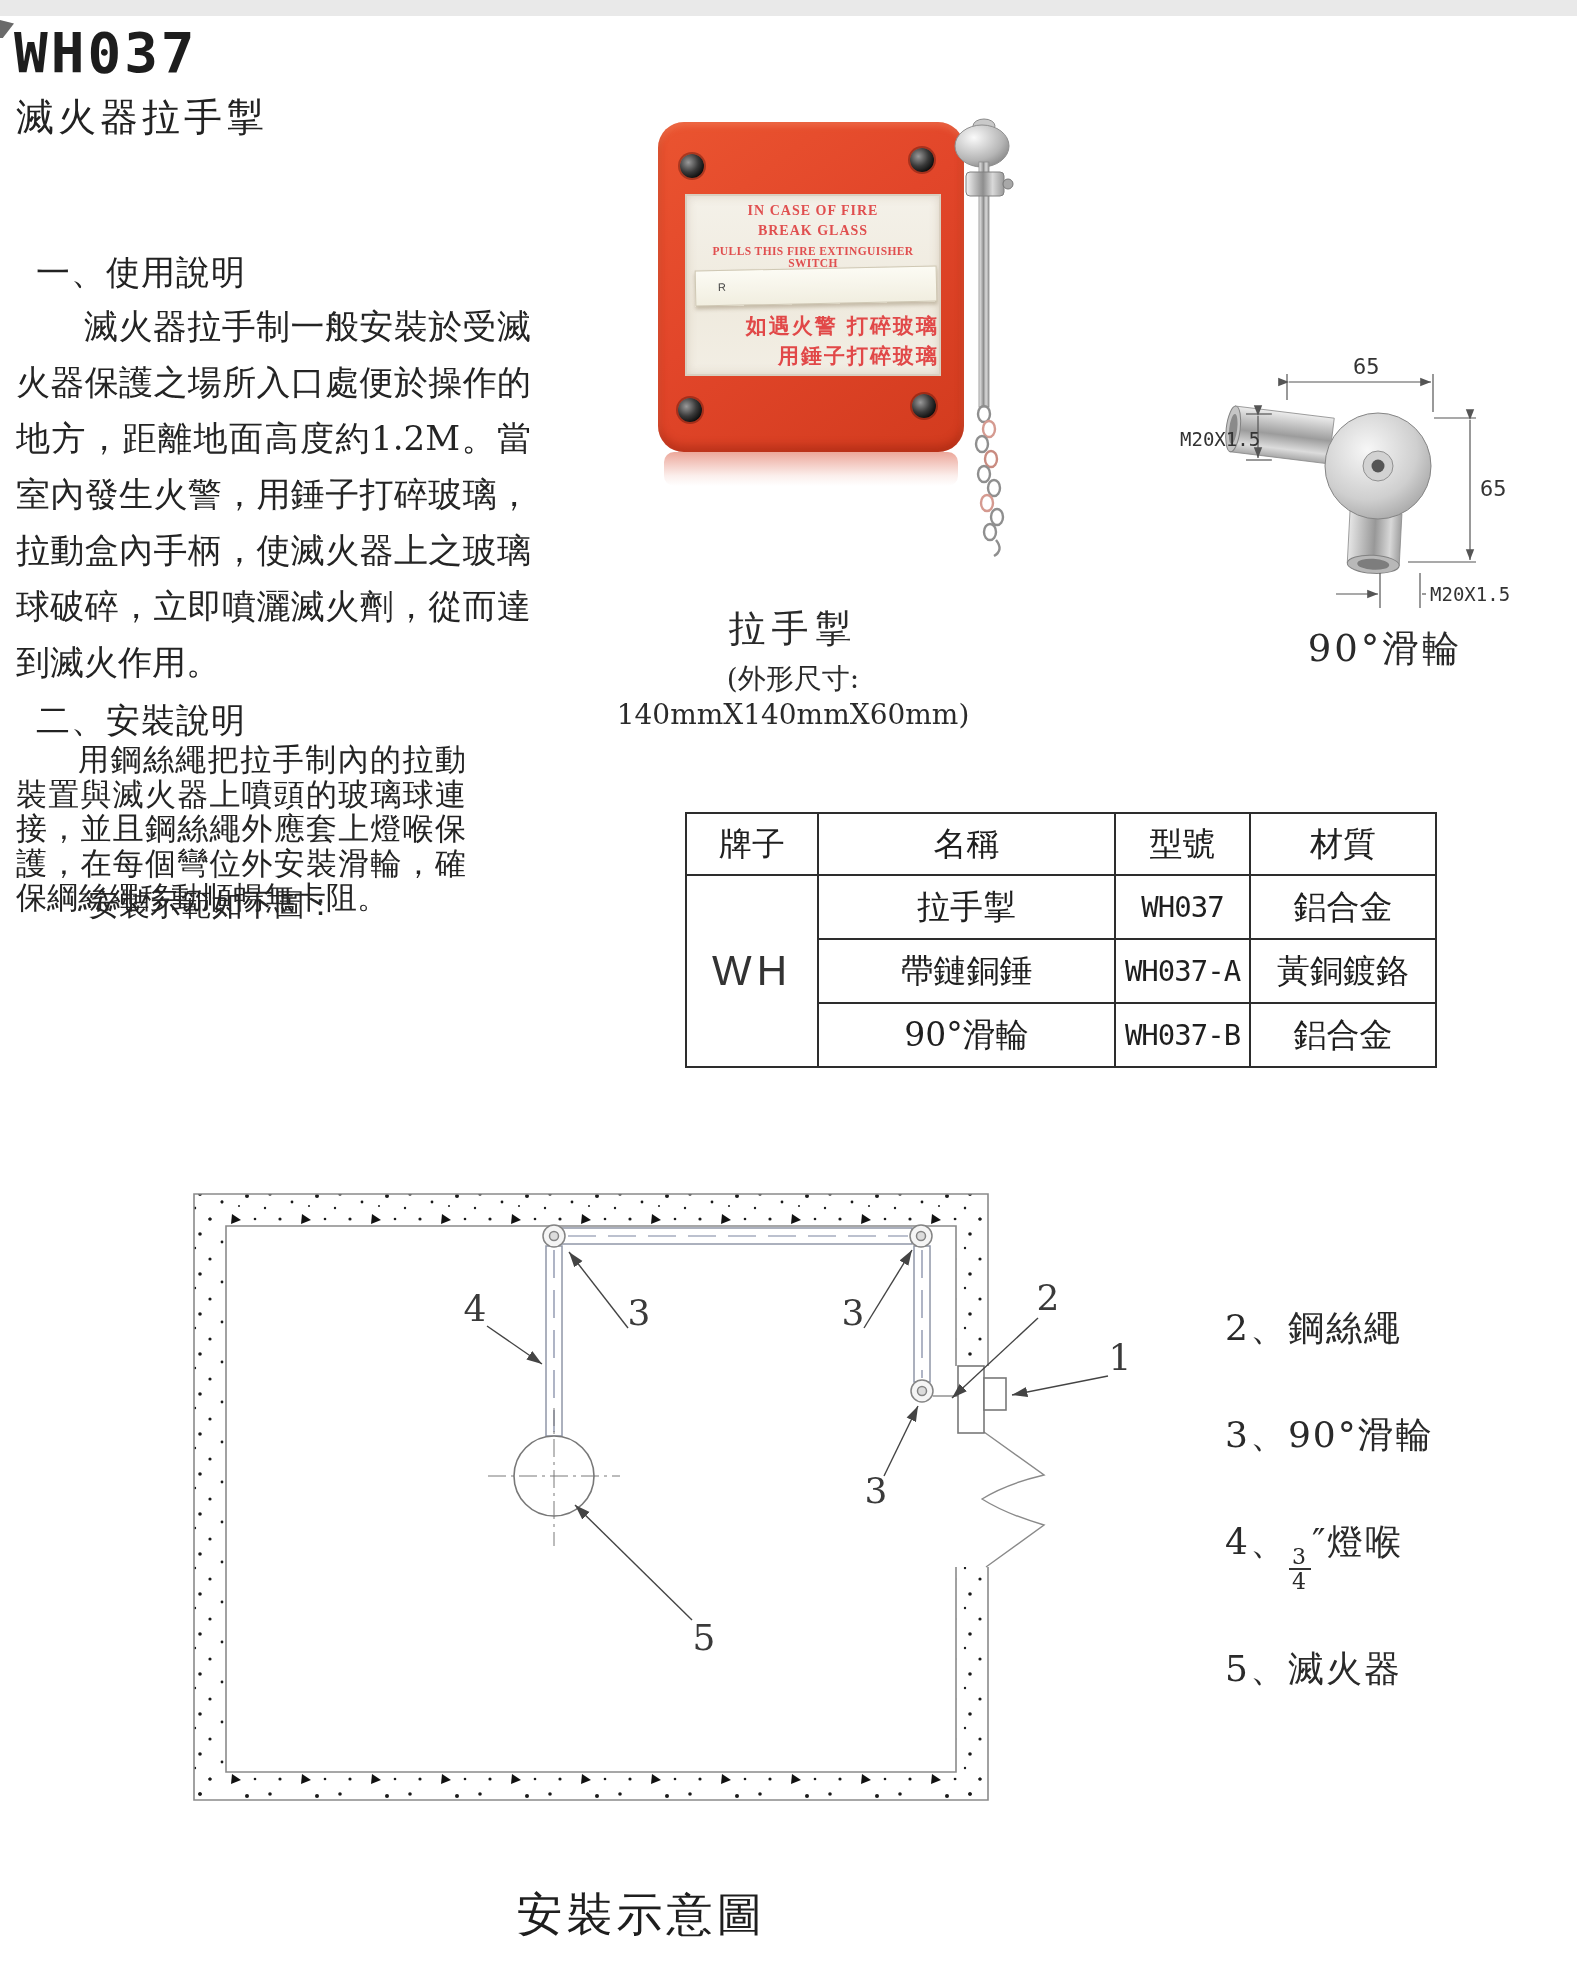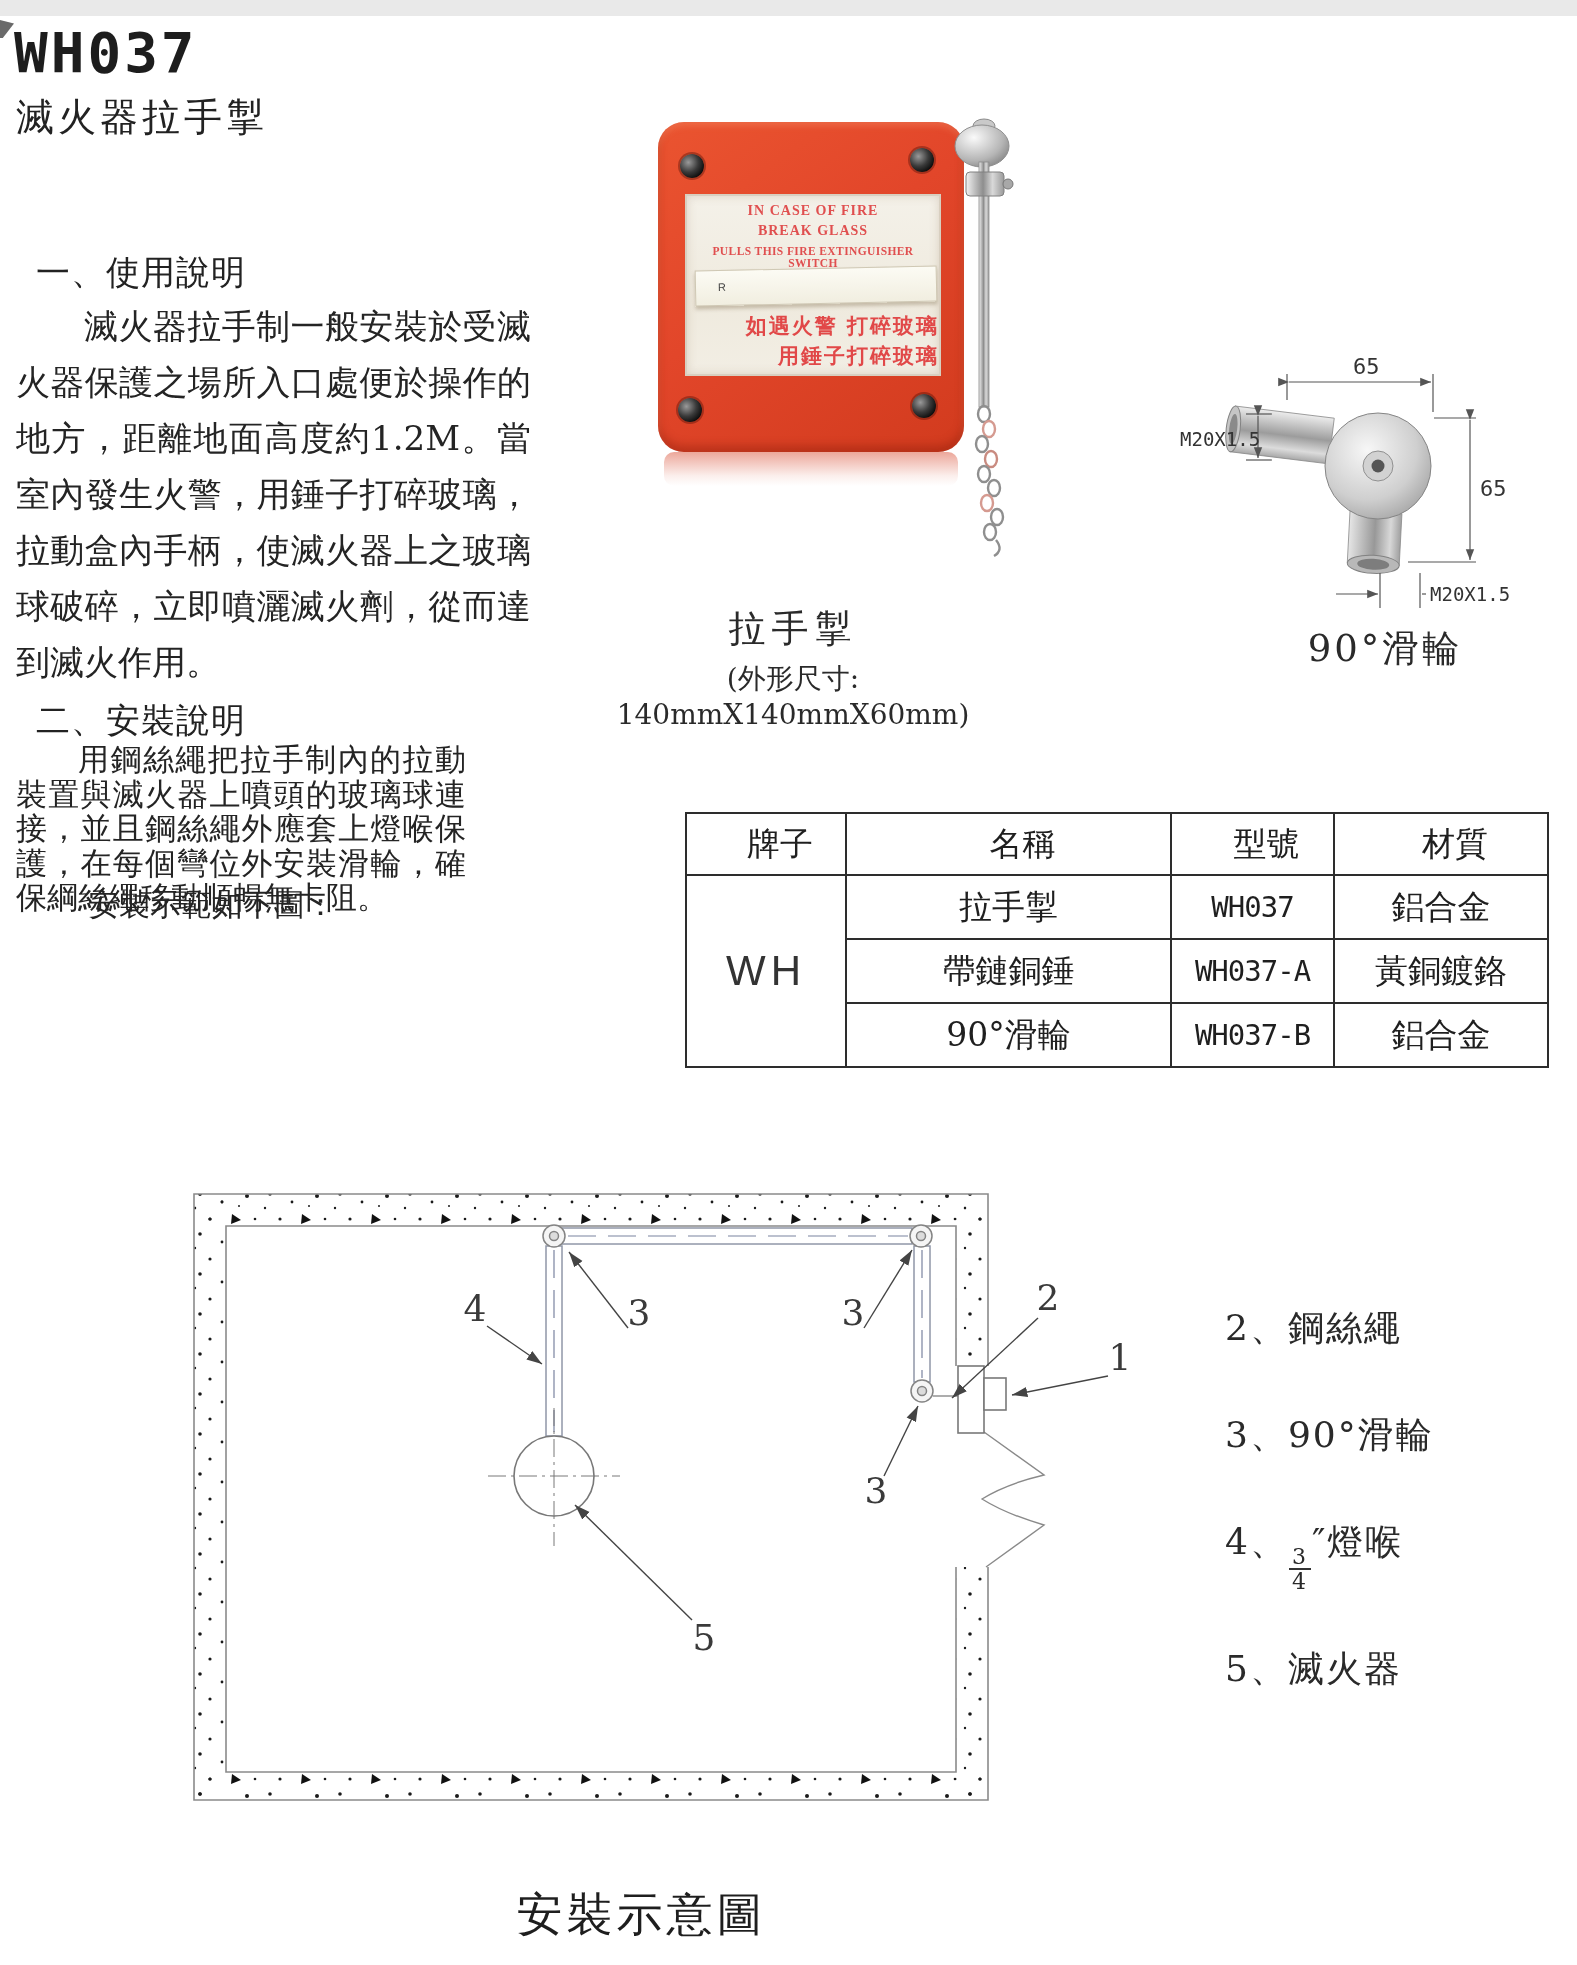--- a/index.html
+++ b/index.html
@@ -48,21 +48,21 @@
   .photo-size{font-size:28px;margin-top:6px;color:#2a2a2a;letter-spacing:0;}
 
   
   .pulley-cap{left:1235px;top:608px;width:300px;text-align:center;font-size:37px;letter-spacing:3px;color:#2a2a2a;}
 
   
   table.spec{position:absolute;left:685px;top:796px;border-collapse:collapse;table-layout:fixed;
              font-size:33px;color:#1f1f1f;}
   table.spec td{border:2.5px solid #2d2d2d;text-align:center;vertical-align:middle;padding:0;}
   td.c1{width:130px;} td.c2{width:295px;} td.c3{width:133px;} td.c4{width:184px;}
-  tr.hrow td{height:60px;padding-left:28px;} tr.drow td{height:62px;}
+  tr.hrow td{height:60px;} tr.drow td{height:62px;}
   .brand{font-family:"Liberation Sans","DejaVu Sans",sans-serif;font-size:42px;letter-spacing:5px;color:#333;}
   .model{font-family:"DejaVu Sans Mono",monospace;font-size:29px;letter-spacing:-1px;}
 
   
   .legend{left:1225px;top:1288px;width:330px;font-size:36px;color:#2a2a2a;}
   .legend-item{margin-bottom:58px;letter-spacing:2px;white-space:nowrap;}
   .li4{margin-bottom:52px;}
   .frac{display:inline-flex;flex-direction:column;align-items:center;font-size:22px;line-height:1.05;
         vertical-align:-10px;margin:0 1px;}
   .frac .fnum{border-bottom:2px solid #333;padding:0 3px;}

